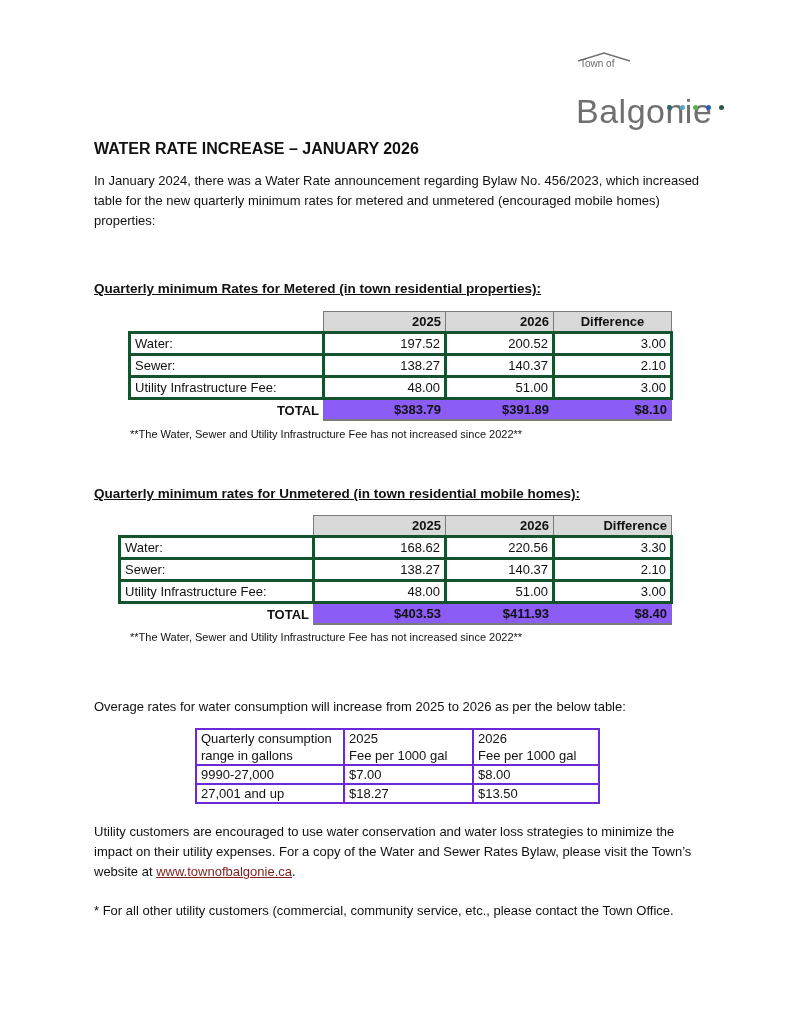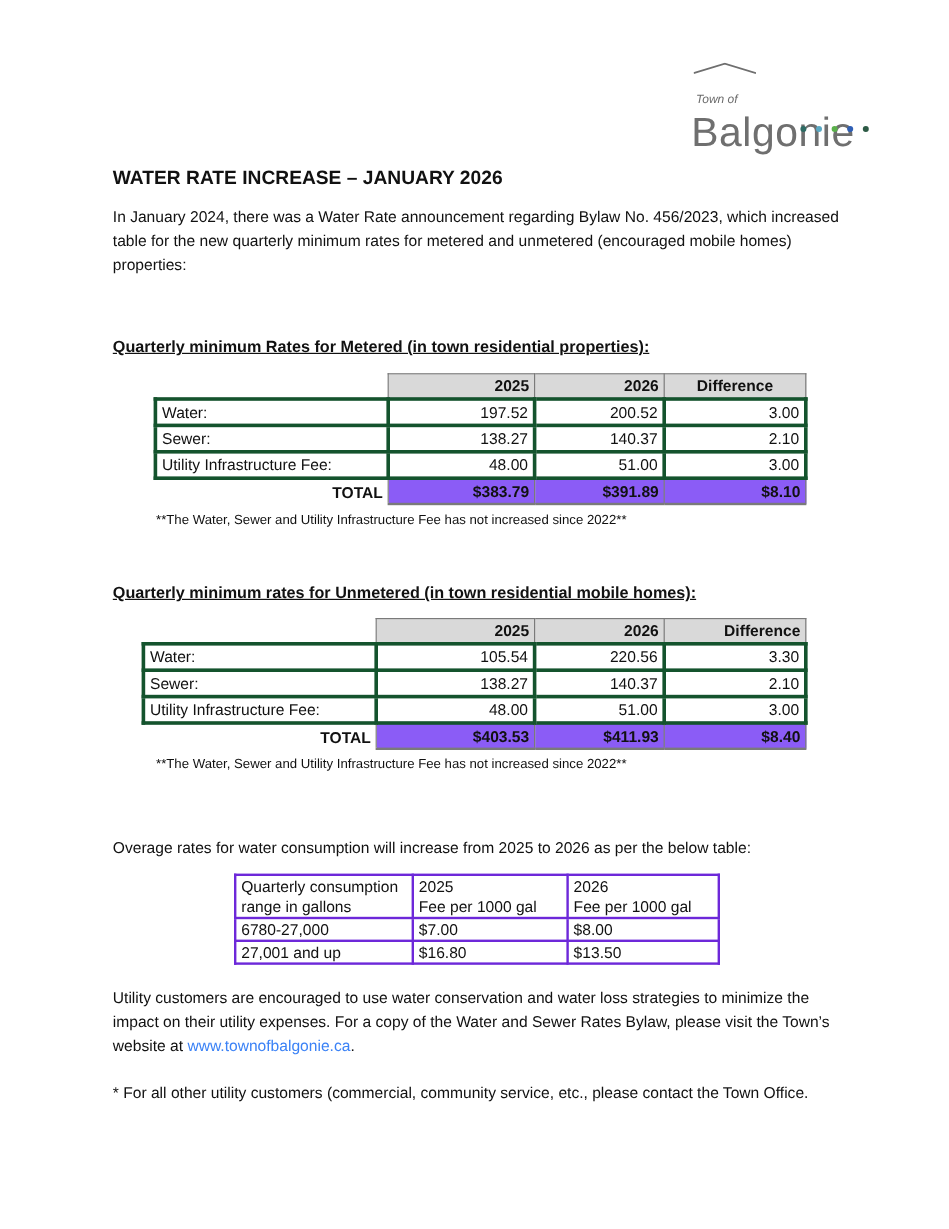--- a/index.html
+++ b/index.html
@@ -4,21 +4,21 @@
 <style>
   html, body { margin: 0; padding: 0; background: #ffffff; }
   body { width: 791px; height: 1024px; position: relative; overflow: hidden;
          font-family: "Liberation Sans", "DejaVu Sans", sans-serif; color: #111; }
   .abs { position: absolute; }
   .txt { font-size: 13px; line-height: 20px; white-space: nowrap; }
 
   
   .logo { left: 572px; top: 48px; width: 160px; height: 70px; }
   .logo .roof { position: absolute; left: 6px; top: 4px; width: 52px; height: 10px; }
-  .logo .townof { position: absolute; left: 8px; top: 10px; font-size: 10px; font-style: italic; color: #6b6b6b; margin-top: 20px; }
+  .logo .townof { position: absolute; left: 8px; top: 10px; font-size: 10px; color: #6b6b6b; }
   .logo .name { position: absolute; left: 4px; top: 20px; font-size: 34px; color: #6f6f6f; letter-spacing: 0.5px; line-height: 40px; margin-top: 23px; }
   .logo .dots { position: absolute; left: 95px; top: 57px; display: flex; gap: 8px; }
   .logo .dot { width: 5px; height: 5px; border-radius: 50%; }
 
   h1.title { left: 94px; top: 139px; margin: 0; font-size: 16px; font-weight: bold; line-height: 20px; }
 
   .para { left: 94px; font-size: 13px; line-height: 20px; width: 640px; }
   .heading-u { left: 94px; font-size: 13.5px; font-weight: bold; text-decoration: underline; white-space: nowrap; }
   .note { left: 130px; font-size: 11px; white-space: nowrap; }
 
@@ -28,21 +28,21 @@
   table.rates td.hdr { background: #d9d9d9; font-weight: bold; text-align: right; border: 1px solid #7a7a7a; }
   table.rates td.hdr.center { text-align: center; }
   table.rates td.lbl { text-align: left; }
   table.rates td.num { text-align: right; }
   table.rates td.totlbl { border: none; text-align: right; font-weight: bold; }
   table.rates td.tot { background: #8b5cf6; font-weight: bold; text-align: right; border: 1px solid #7a7a7a; border-bottom: 2px solid #7a7a7a; }
 
   table.overage { position: absolute; border-collapse: collapse; font-size: 13px; left: 195px; top: 728px; }
   table.overage td { border: 2px solid #6d28d9; padding: 0 4px; line-height: 17px; vertical-align: top; }
 
-  a.link { color: #3b82f6; }
+  a.link { color: #7f1d1d; text-decoration: underline; }
 </style>
 </head>
 <body>
 
 <div class="abs logo">
   <svg class="roof" viewBox="0 0 52 10">
     <polyline points="0,9 26,1 52,9" fill="none" stroke="#6f6f6f" stroke-width="1.5"></polyline>
   </svg>
   <span class="townof">Town of</span>
   <span class="name">Balgonie</span>
@@ -119,21 +119,21 @@
     </colgroup>
   <tbody>
       <tr>
     <td class="blank"></td>
     <td class="hdr">2025</td>
     <td class="hdr">2026</td>
     <td class="hdr">Difference</td>
   </tr>
   <tr>
     <td class="lbl">Water:</td>
-    <td class="num">105.54</td>
+    <td class="num">168.62</td>
     <td class="num">220.56</td>
     <td class="num">3.30</td>
   </tr>
   <tr>
     <td class="lbl">Sewer:</td>
     <td class="num">138.27</td>
     <td class="num">140.37</td>
     <td class="num">2.10</td>
   </tr>
   <tr>
@@ -170,27 +170,27 @@
     <td>
       <div>2025</div>
       <div>Fee per 1000 gal</div>
     </td>
     <td>
       <div>2026</div>
       <div>Fee per 1000 gal</div>
     </td>
   </tr>
   <tr>
-    <td>6780-27,000</td>
+    <td>9990-27,000</td>
     <td>$7.00</td>
     <td>$8.00</td>
   </tr>
   <tr>
     <td>27,001 and up</td>
-    <td>$16.80</td>
+    <td>$18.27</td>
     <td>$13.50</td>
   </tr>
 </tbody>
   </table>
 
 <div class="abs para" style="top:822px;">
   <div>Utility customers are encouraged to use water conservation and water loss strategies to minimize the</div>
   <div>impact on their utility expenses.  For a copy of the Water and Sewer Rates Bylaw, please visit the Town’s</div>
   <div><span>website at </span><a class="link">www.townofbalgonie.ca</a><span>.</span></div>
 </div>

